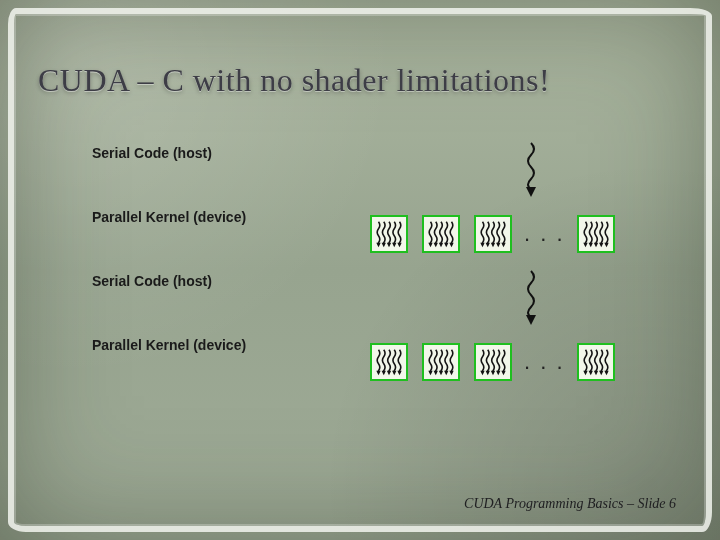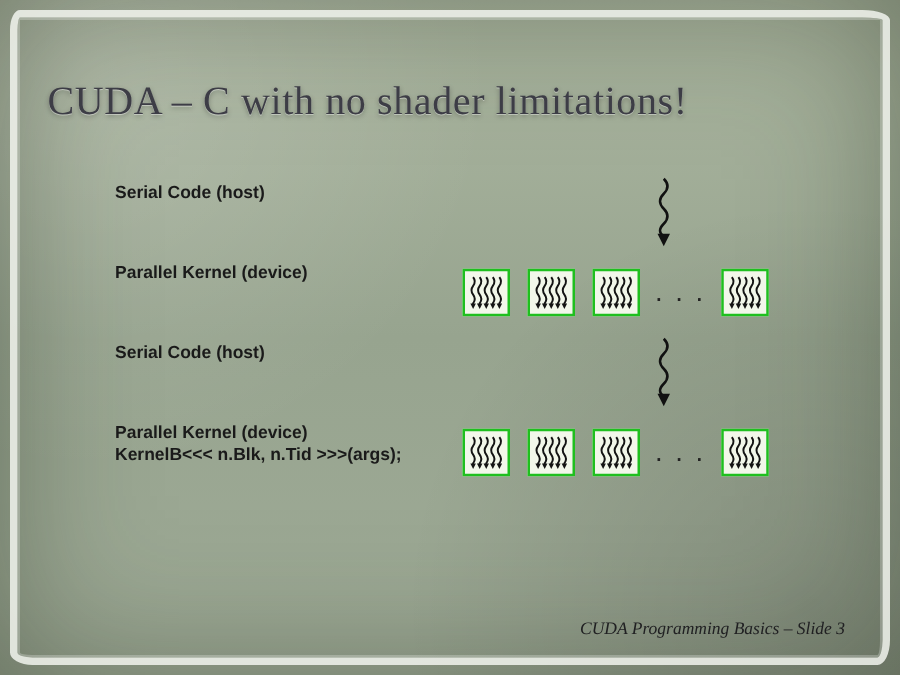--- a/index.html
+++ b/index.html
@@ -217,21 +217,20 @@
             <path d="M11 2 Q17 8 11 14 Q5 20 11 26 Q17 32 11 38 Q5 44 11 48" stroke="#111" stroke-width="2" fill="none"></path>
             <path d="M6 46 L11 56 L16 46 Z" fill="#111"></path>
           </svg>
         </div>
       </div>
     </div>
 
     <div class="row">
       <div class="label-col">
         <span class="sub">Parallel Kernel (device)</span>
-        <span class="sub">KernelB&lt;&lt;&lt; n.Blk, n.Tid &gt;&gt;&gt;(args);</span>
       </div>
       <div class="gfx-col">
         <div class="blocks">
           <div class="block"><svg class="threads" viewBox="0 0 32 32">
                 <path d="M4 2 q3 4 0 8 q-3 4 0 8 q3 4 0 8 l0 2" stroke="#141414" stroke-width="1.8" fill="none"></path>
                 <path d="M1.5 26 L4 31 L6.5 26 Z" fill="#141414"></path>
                 <path d="M10 2 q3 4 0 8 q-3 4 0 8 q3 4 0 8 l0 2" stroke="#141414" stroke-width="1.8" fill="none"></path>
                 <path d="M7.5 26 L10 31 L12.5 26 Z" fill="#141414"></path>
                 <path d="M16 2 q3 4 0 8 q-3 4 0 8 q3 4 0 8 l0 2" stroke="#141414" stroke-width="1.8" fill="none"></path>
                 <path d="M13.5 26 L16 31 L18.5 26 Z" fill="#141414"></path>
@@ -276,14 +275,14 @@
                 <path d="M19.5 26 L22 31 L24.5 26 Z" fill="#141414"></path>
                 <path d="M28 2 q3 4 0 8 q-3 4 0 8 q3 4 0 8 l0 2" stroke="#141414" stroke-width="1.8" fill="none"></path>
                 <path d="M25.5 26 L28 31 L30.5 26 Z" fill="#141414"></path>
               </svg></div>
         </div>
       </div>
     </div>
 
   </div>
 
-  <div class="footer">CUDA Programming Basics – Slide  3</div>
+  <div class="footer">CUDA Programming Basics – Slide  6</div>
 </div>
 
 </body></html>

